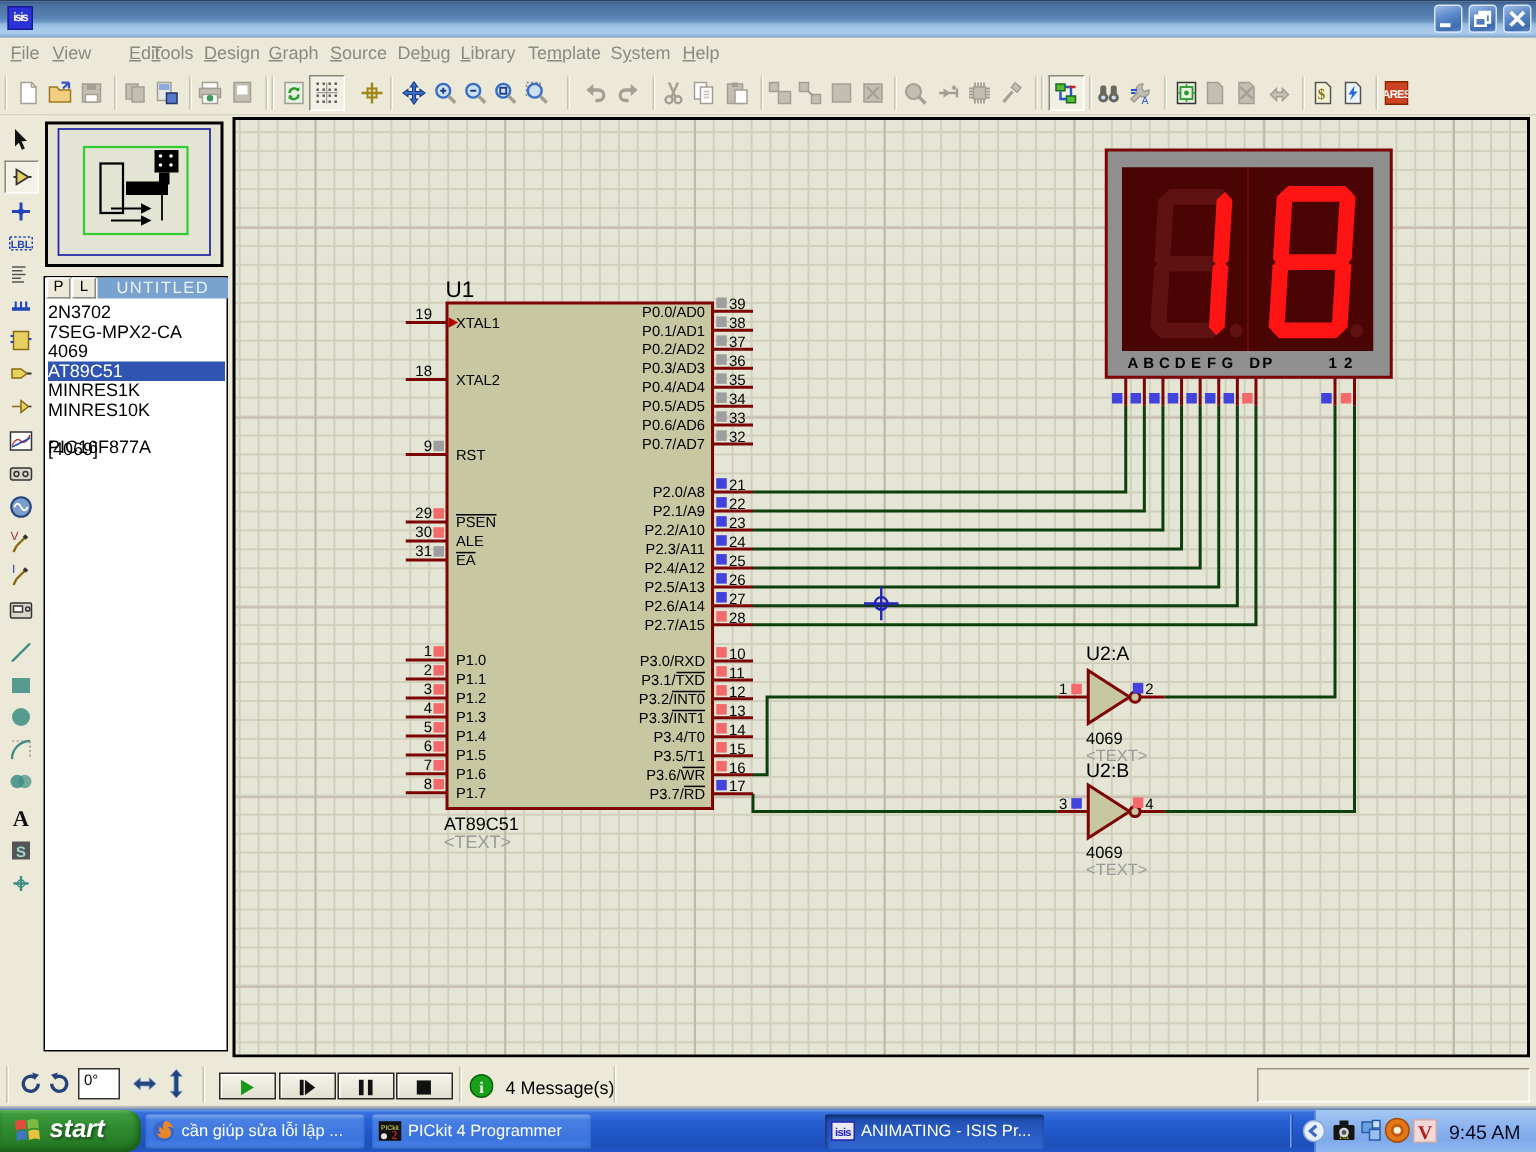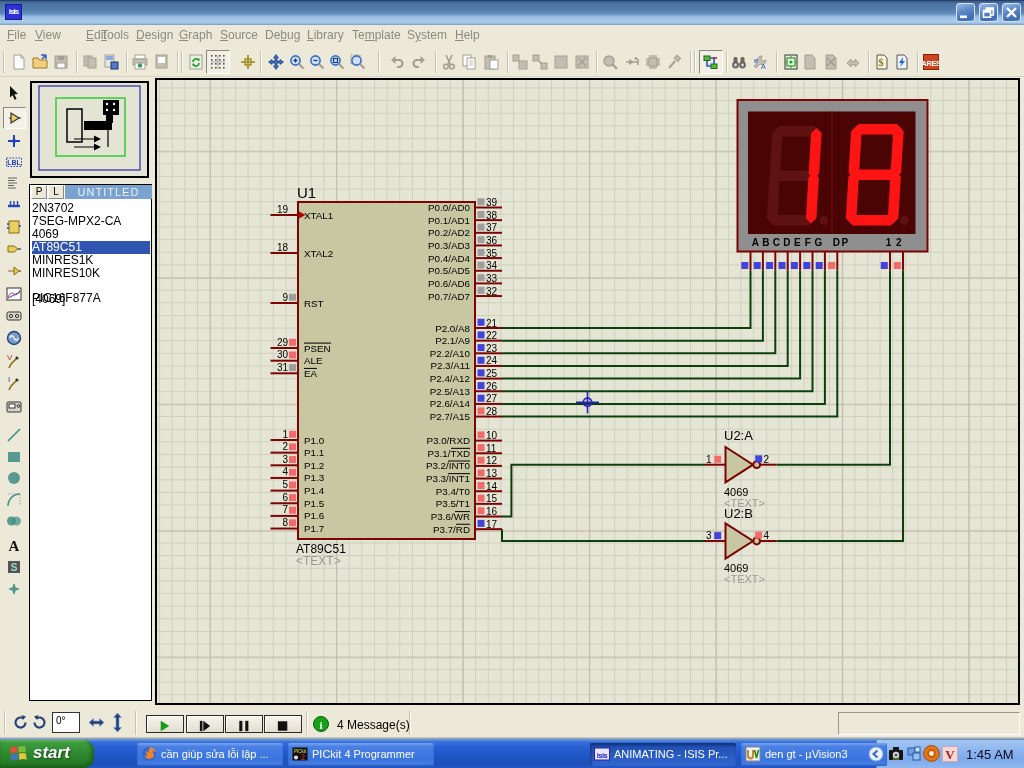--- a/index.html
+++ b/index.html
@@ -62,21 +62,21 @@
 
 
 #taskbar { left:0; top:740px; width:1024px; height:28px;
   background:linear-gradient(#5f94ef 0%, #3871dd 6%, #2861d4 25%, #1f55c5 60%, #1e50ba 85%, #2257c8 100%); }
 #startbtn { left:0; top:740px; width:94px; height:28px; border-radius:0 10px 10px 0;
   background:linear-gradient(#6cbf6c 0%, #3d9b3d 10%, #2f8a2f 45%, #257a25 90%, #1e6e1e 100%);
   box-shadow:inset -2px -2px 4px #1a5c1a; }
 #startbtn span { position:absolute; left:33px; top:3px; color:#fff; font-size:17px; font-style:italic; font-weight:bold; text-shadow:1px 1px 2px #184a18; }
 .taskbtn { position:absolute; top:743px; width:146px; height:23px; border-radius:2px;
   background:linear-gradient(#7fa8ef 0%, #4a80e4 15%, #3a74de 70%, #4a82e6 100%);
-  box-shadow:inset 0 -1px 2px #2a5cb8; color:#fff; font-size:11px; line-height:22px; white-space:nowrap; overflow:hidden;margin-left:40px; }
+  box-shadow:inset 0 -1px 2px #2a5cb8; color:#fff; font-size:11px; line-height:22px; white-space:nowrap; overflow:hidden; }
 .taskbtn .tic { position:absolute; left:4px; top:3px; width:16px; height:16px; }
 .taskbtn .ttx { position:absolute; left:24px; top:0; }
 #tray { left:876px; top:740px; width:148px; height:28px;
   background:linear-gradient(#a4c8f4 0%, #8cb4ee 40%, #7ea9ea 70%, #90b9f0 100%);
   border-left:1px solid #5a86d0; }
 #clock { left:966px; top:747px; color:#0a0a20; font-size:13px; }
 </style>
 </head>
 <body>
 <div id="page">
@@ -814,28 +814,20 @@
         </svg></span>
       <span class="ttx">PICkit 4 Programmer</span>
     </div>
     <div class="taskbtn" style="left:550px;background:linear-gradient(#1f4eb0 0%,#2a5cc4 60%,#3268d0 100%);box-shadow:inset 1px 2px 3px #10306e;">
       <span class="tic"><svg width="16" height="16" viewBox="0 0 16 16">
           <rect x="0.5" y="2" width="15" height="12" fill="#e8e8f8" stroke="#2222aa"></rect>
           <text x="8" y="11.5" font-size="7.5" font-weight="bold" fill="#2222cc" text-anchor="middle" font-family="Liberation Sans" letter-spacing="-0.5">isis</text>
         </svg></span>
       <span class="ttx">ANIMATING - ISIS Pr...</span>
     </div>
-    <div class="taskbtn" style="left:701px;">
-      <span class="tic"><svg width="16" height="16" viewBox="0 0 16 16">
-          <rect x="1" y="1" width="14" height="14" fill="#f0f0f4" stroke="#888"></rect>
-          <path d="M3 4 v6 q0 2.4 2.6 2.4 q2.4 0 2.4 -2.4 V4" fill="none" stroke="#cc8822" stroke-width="2"></path>
-          <path d="M9.5 4 l2 8 2 -8" fill="none" stroke="#228822" stroke-width="1.6"></path>
-        </svg></span>
-      <span class="ttx">den gt  - µVision3</span>
-    </div>
     <div class="abs" style="left:868px;top:746px"><svg width="16" height="16" viewBox="0 0 16 16">
         <circle cx="8" cy="8" r="7" fill="#e8f0fc" stroke="#8aa8d8"></circle>
         <path d="M9.5 4.5 L5.5 8 l4 3.5" fill="none" stroke="#3a66c8" stroke-width="2"></path>
       </svg></div>
     <div class="abs" style="left:888px;top:746px"><svg width="16" height="15" viewBox="0 0 16 15">
         <rect x="1" y="4" width="14" height="10" rx="1" fill="#151515"></rect>
         <rect x="5" y="1" width="6" height="4" fill="#151515"></rect>
         <circle cx="8" cy="9" r="3.2" fill="#d8d8e8"></circle>
         <circle cx="8" cy="9" r="1.6" fill="#555"></circle>
         <text x="8" y="13.5" font-size="3.5" fill="#e8e850" text-anchor="middle">1:01</text>
@@ -848,14 +840,14 @@
     <div class="abs" style="left:923px;top:745px"><svg width="17" height="17" viewBox="0 0 17 17">
         <circle cx="8.5" cy="8.5" r="8" fill="#e07818"></circle>
         <circle cx="8.5" cy="8.5" r="7.9" fill="none" stroke="#a84808"></circle>
         <circle cx="8.5" cy="8.5" r="3.4" fill="#fff4e0"></circle>
         <circle cx="8.5" cy="8.5" r="3.3" fill="none" stroke="#c05808" stroke-width="1.8"></circle>
       </svg></div>
     <div class="abs" style="left:942px;top:746px"><svg width="16" height="16" viewBox="0 0 16 16">
         <rect x="0.5" y="0.5" width="15" height="15" fill="#f4d8d8" stroke="#caa"></rect>
         <text x="8" y="13" font-size="13" font-weight="bold" fill="#b02020" text-anchor="middle" font-family="Liberation Serif">V</text>
       </svg></div>
-    <div id="clock" class="abs">1:45 AM</div>
+    <div id="clock" class="abs">9:45 AM</div>
 </div>
 
 </body></html>

